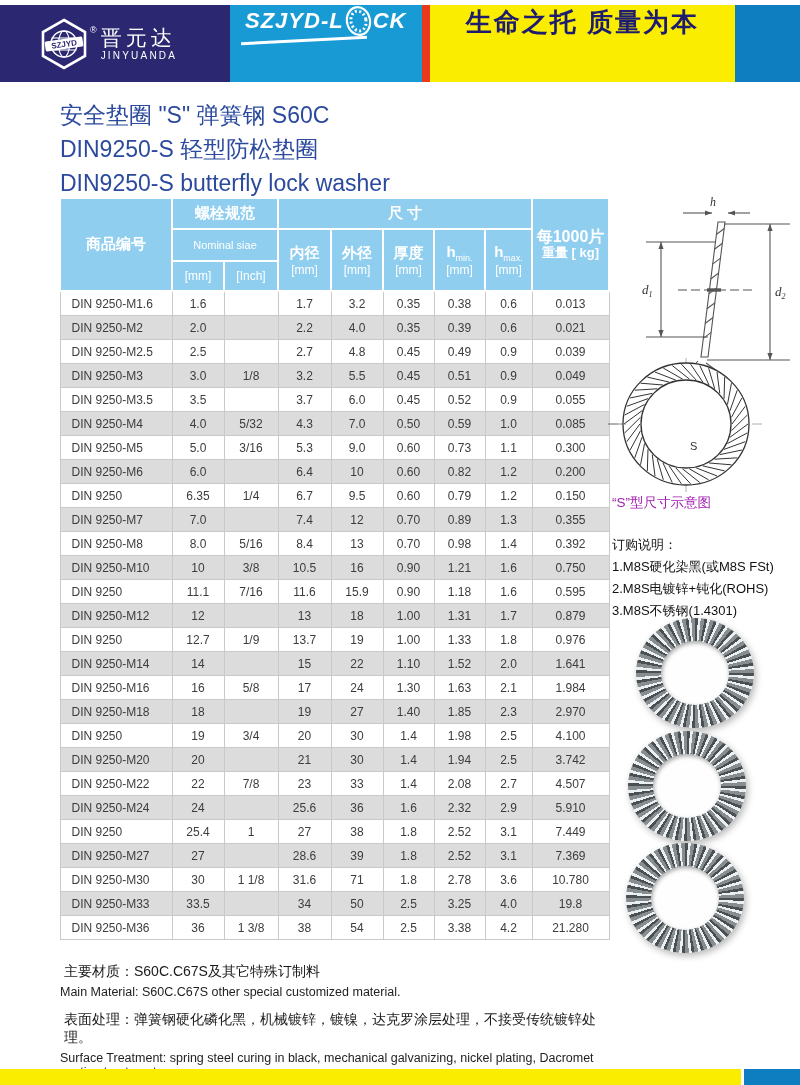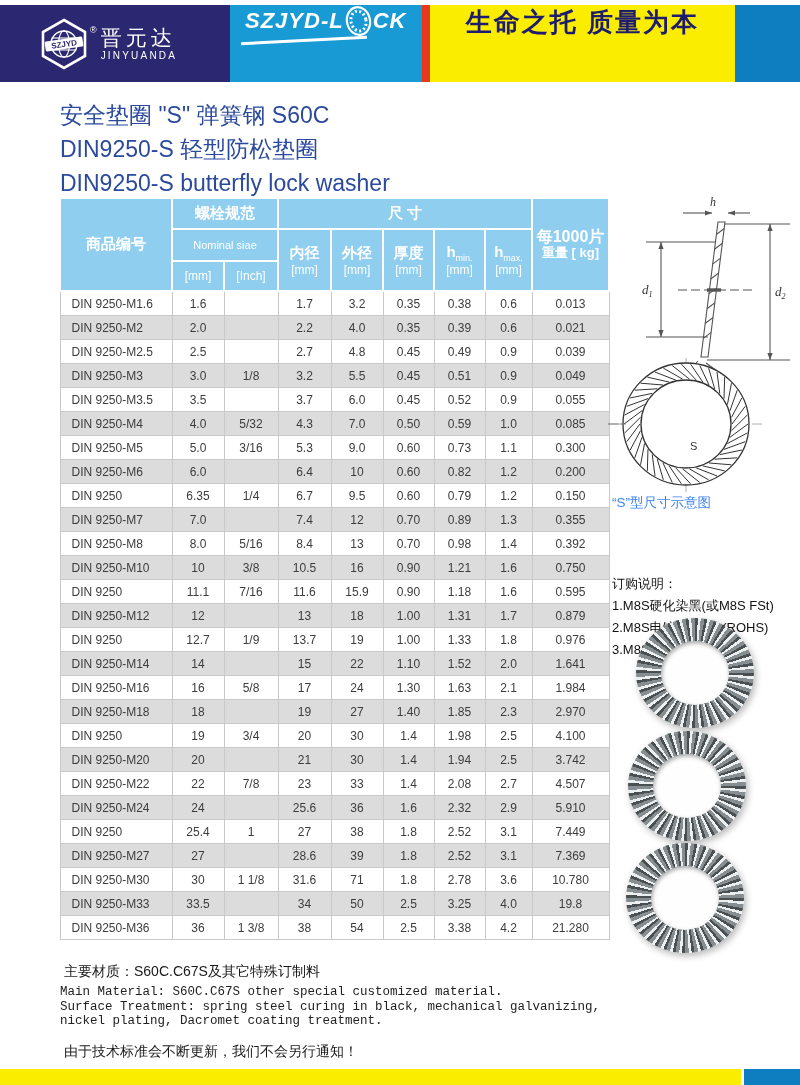--- a/index.html
+++ b/index.html
@@ -45,37 +45,37 @@
   table.spec thead th .wt1 { font-size:16px; line-height:17px; }
   table.spec thead th .wt2 { font-size:13px; line-height:16px; }
   table.spec tbody td { border:1px solid #C9C9C9; height:23px; font-size:12px; color:#3C3C3C;
                text-align:center; padding:0; background:#fff; }
   table.spec tbody tr:nth-child(even) td { background:#DCDCDC; }
   table.spec tbody td.code { text-align:left; padding-left:11px; }
 
   
   .cross-diagram { position:absolute; left:628px; top:192px; }
   .ring-drawing  { position:absolute; left:606px; top:354px; }
-  .s-caption { position:absolute; left:612px; top:494px; font-size:13.5px; color:#3b82f6; }
-  .order-block { position:absolute; left:612px; top:537px; font-size:13px; color:#111;margin-top:39px; }
+  .s-caption { position:absolute; left:612px; top:494px; font-size:13.5px; color:#a21caf; }
+  .order-block { position:absolute; left:612px; top:537px; font-size:13px; color:#111; }
   .order-block div { margin-bottom:7px; line-height:15px; }
 
   .washer-photo { position:absolute; width:118px; height:110px; border-radius:50%;
       background:repeating-conic-gradient(#4a4f52 0deg 3deg, #eceff0 3deg 6deg, #878e91 6deg 10deg);
       box-shadow:2px 3px 7px rgba(0,0,0,0.28); }
   .washer-photo::after { content:""; position:absolute; left:21%; top:21%; width:58%; height:58%;
       border-radius:50%; background:#fefefe; box-shadow:inset 1px 2px 4px rgba(0,0,0,0.35); }
   .wp1 { left:636px; top:618px; }
   .wp2 { left:628px; top:731px; }
   .wp3 { left:626px; top:843px; }
 
   
   .notes { position:absolute; left:60px; top:959px; width:560px; }
   .note-cn { font-size:14px; color:#1a1a1a; margin:4px; }
-  .note-en { font-family:Liberation Mono, monospace; font-size:12.5px; color:#222; margin:1px 0 0 0; }
+  .note-en { font-family:Liberation Sans, sans-serif; font-size:12.5px; color:#222; margin:1px 0 0 0; }
   .n2 { margin-top:12px; }
   .n3 { margin-top:15px; }
 
   
   .bottom-band { position:absolute; left:0; top:1069px; width:800px; height:16px; display:flex; }
   .bottom-band .fyellow { width:741px; background:#FBED00; }
   .bottom-band .fgap { width:3px; background:#fff; }
   .bottom-band .fblue { width:56px; background:#0E7EC1; }
 
   svg text { font-family:"Liberation Sans", sans-serif; }
@@ -585,20 +585,21 @@
     <div>3.M8S不锈钢(1.4301)</div>
   </div>
 
   <div class="washer-photo wp1"></div>
   <div class="washer-photo wp2"></div>
   <div class="washer-photo wp3"></div>
 
   <div class="notes">
     <p class="note-cn">主要材质：S60C.C67S及其它特殊订制料</p>
     <p class="note-en">Main Material: S60C.C67S other special customized material.</p>
+    <p class="note-cn n2">表面处理：弹簧钢硬化磷化黑，机械镀锌，镀镍，达克罗涂层处理，不接受传统镀锌处理。</p>
     <p class="note-en">Surface Treatment: spring steel curing in black, mechanical galvanizing, nickel plating, Dacromet coating treatment.</p>
     <p class="note-cn n3">由于技术标准会不断更新，我们不会另行通知！</p>
 
   </div>
 
   <div class="bottom-band">
     <div class="fyellow"></div>
     <div class="fgap"></div>
     <div class="fblue"></div>
   </div>

